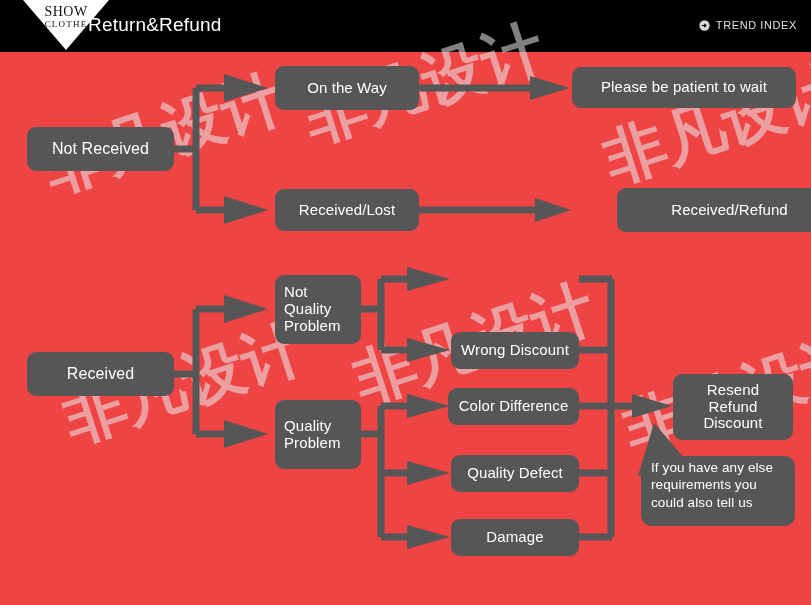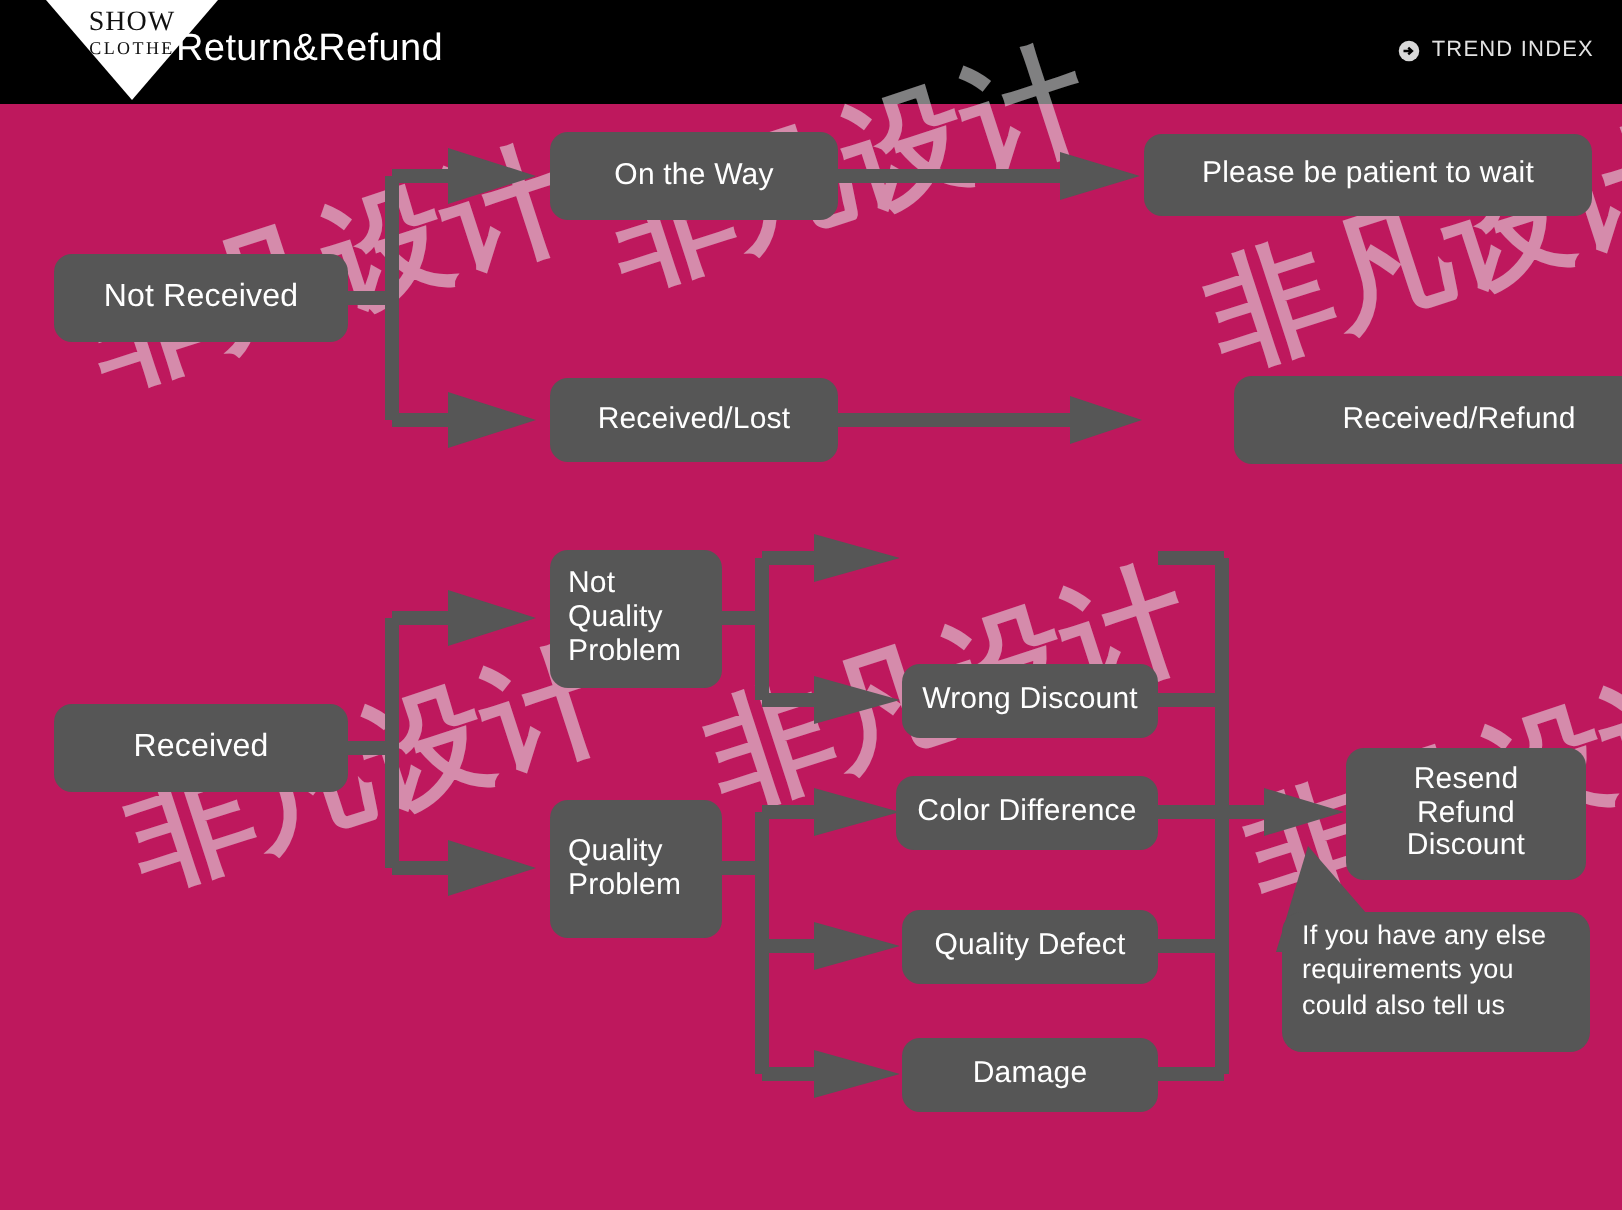--- a/index.html
+++ b/index.html
@@ -5,21 +5,21 @@
 <style>
   html,body{margin:0;padding:0;background:#fff;}
   body{
     font-family:"Liberation Sans","DejaVu Sans",sans-serif;
     -webkit-font-smoothing:antialiased;
   }
   #page{
     position:relative;
     width:811px;
     height:605px;
-    background:#be185d;
+    background:#ef4444;
     overflow:hidden;
   }
 
   
   #header{
     position:absolute;
     left:0; top:0;
     width:811px; height:52px;
     background:#000000;
     overflow:hidden;

